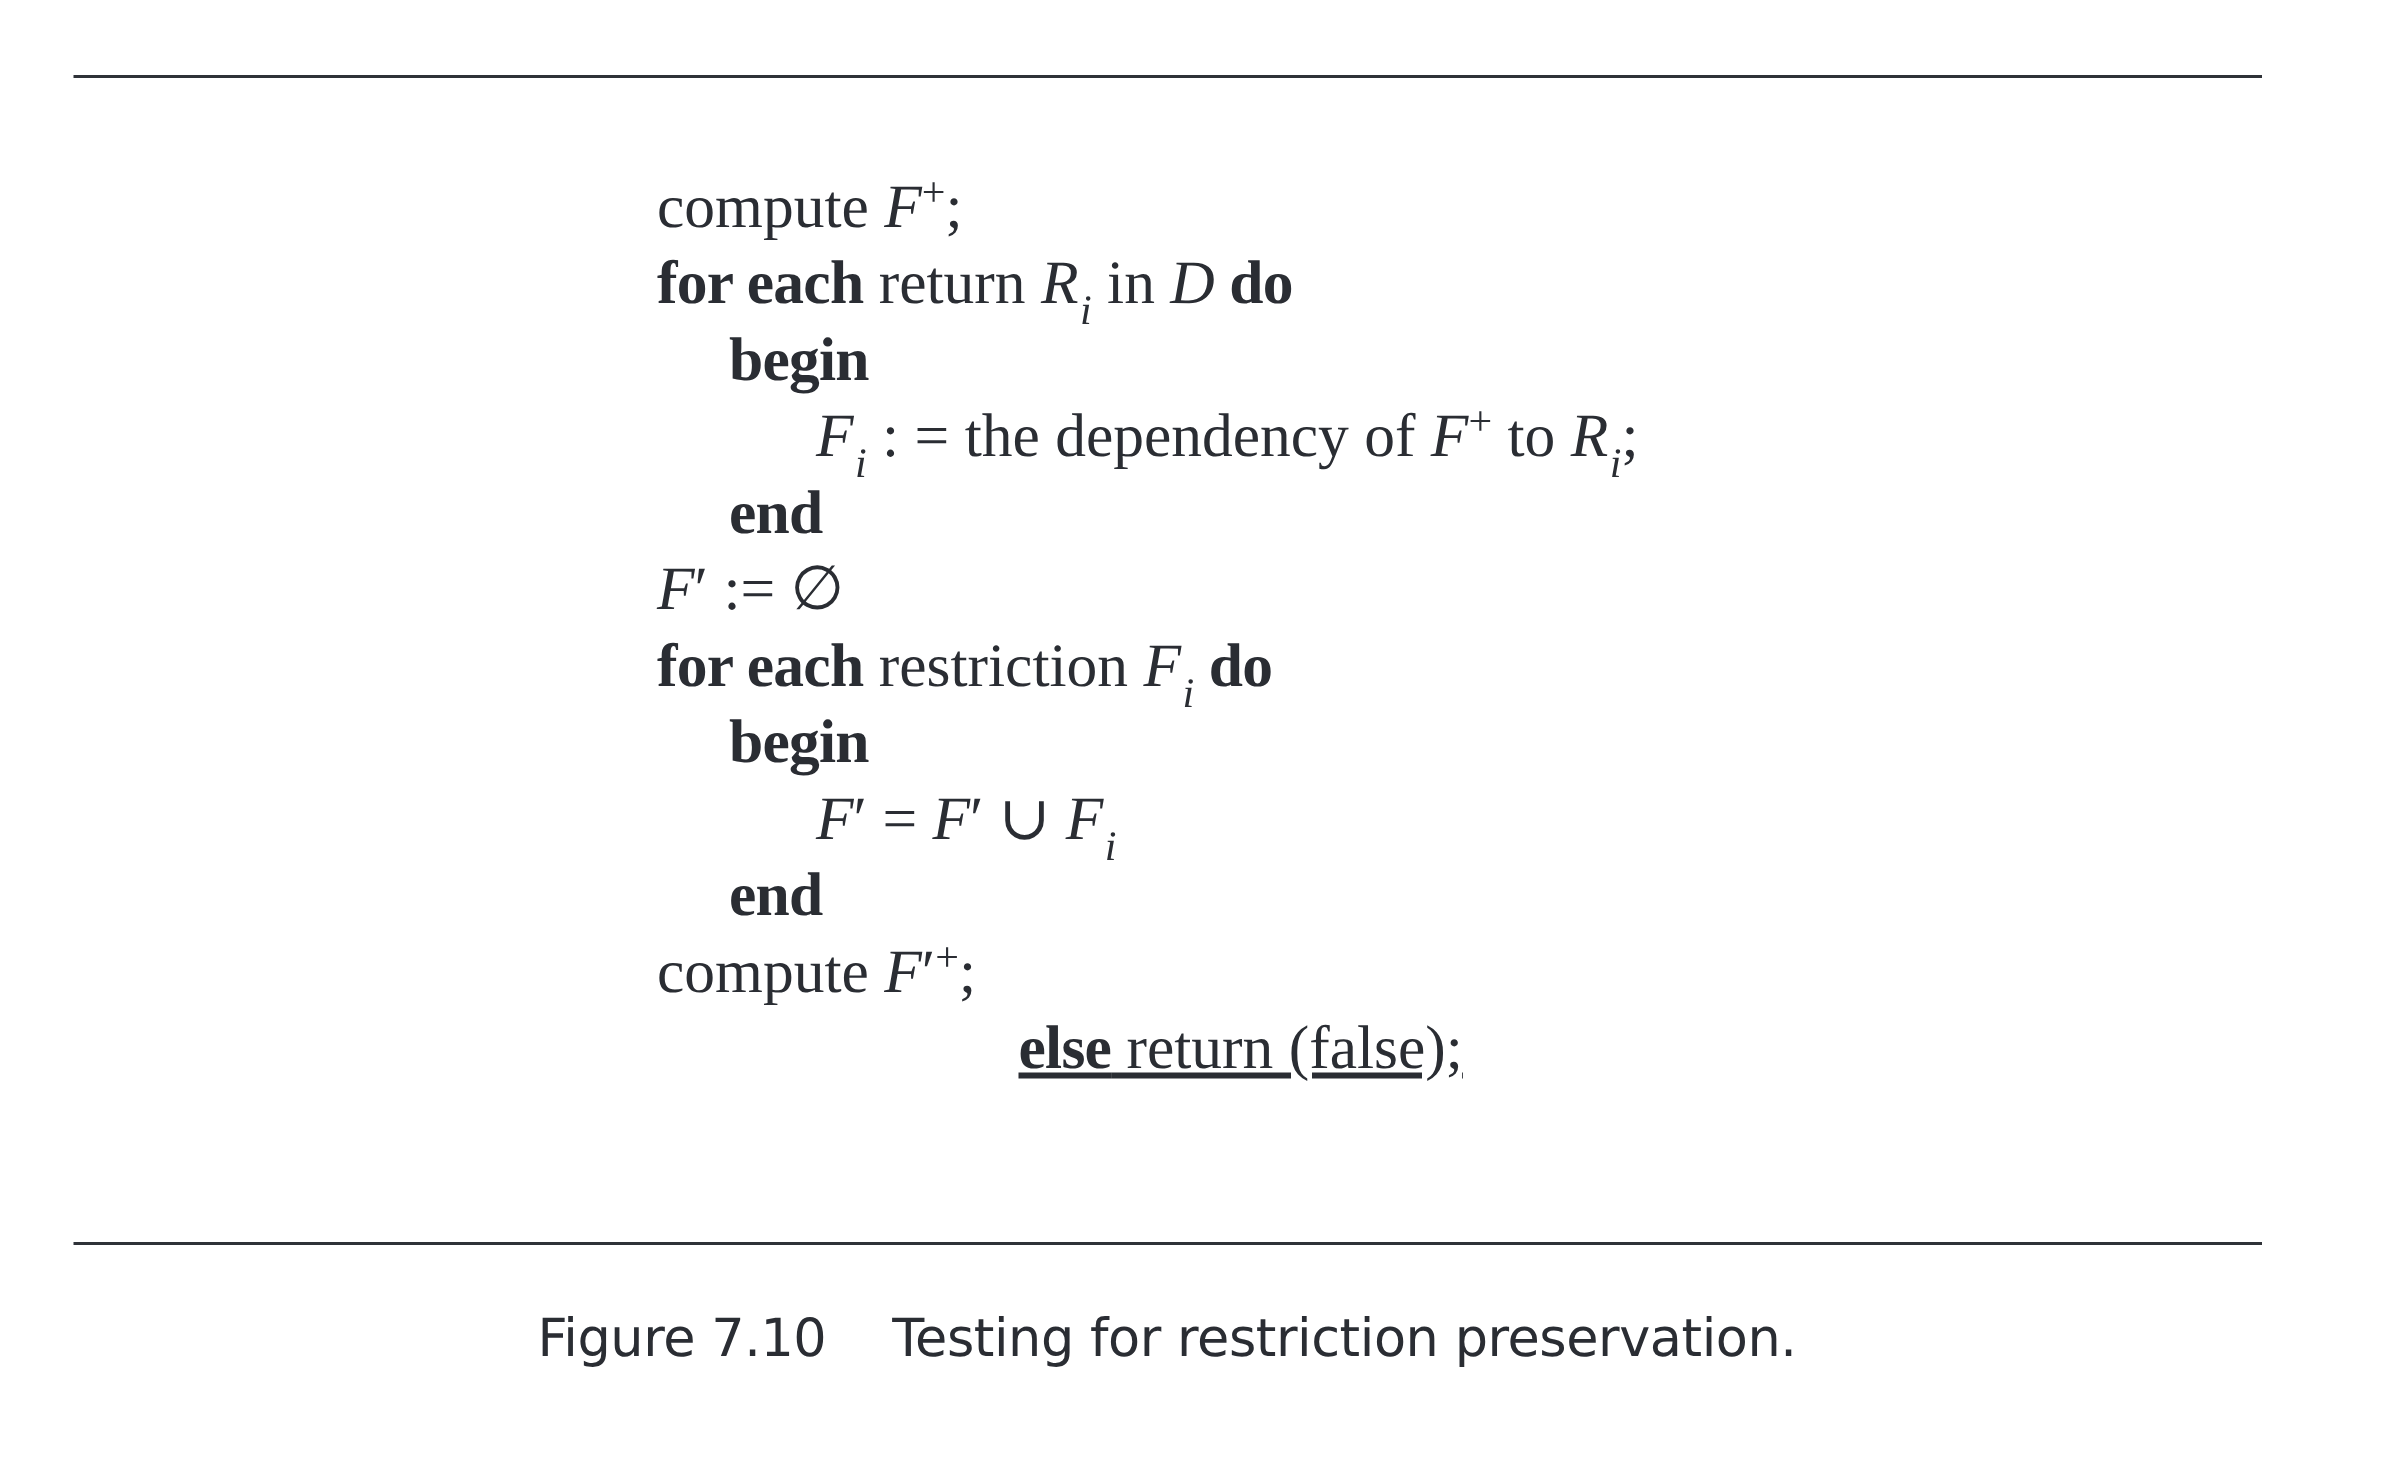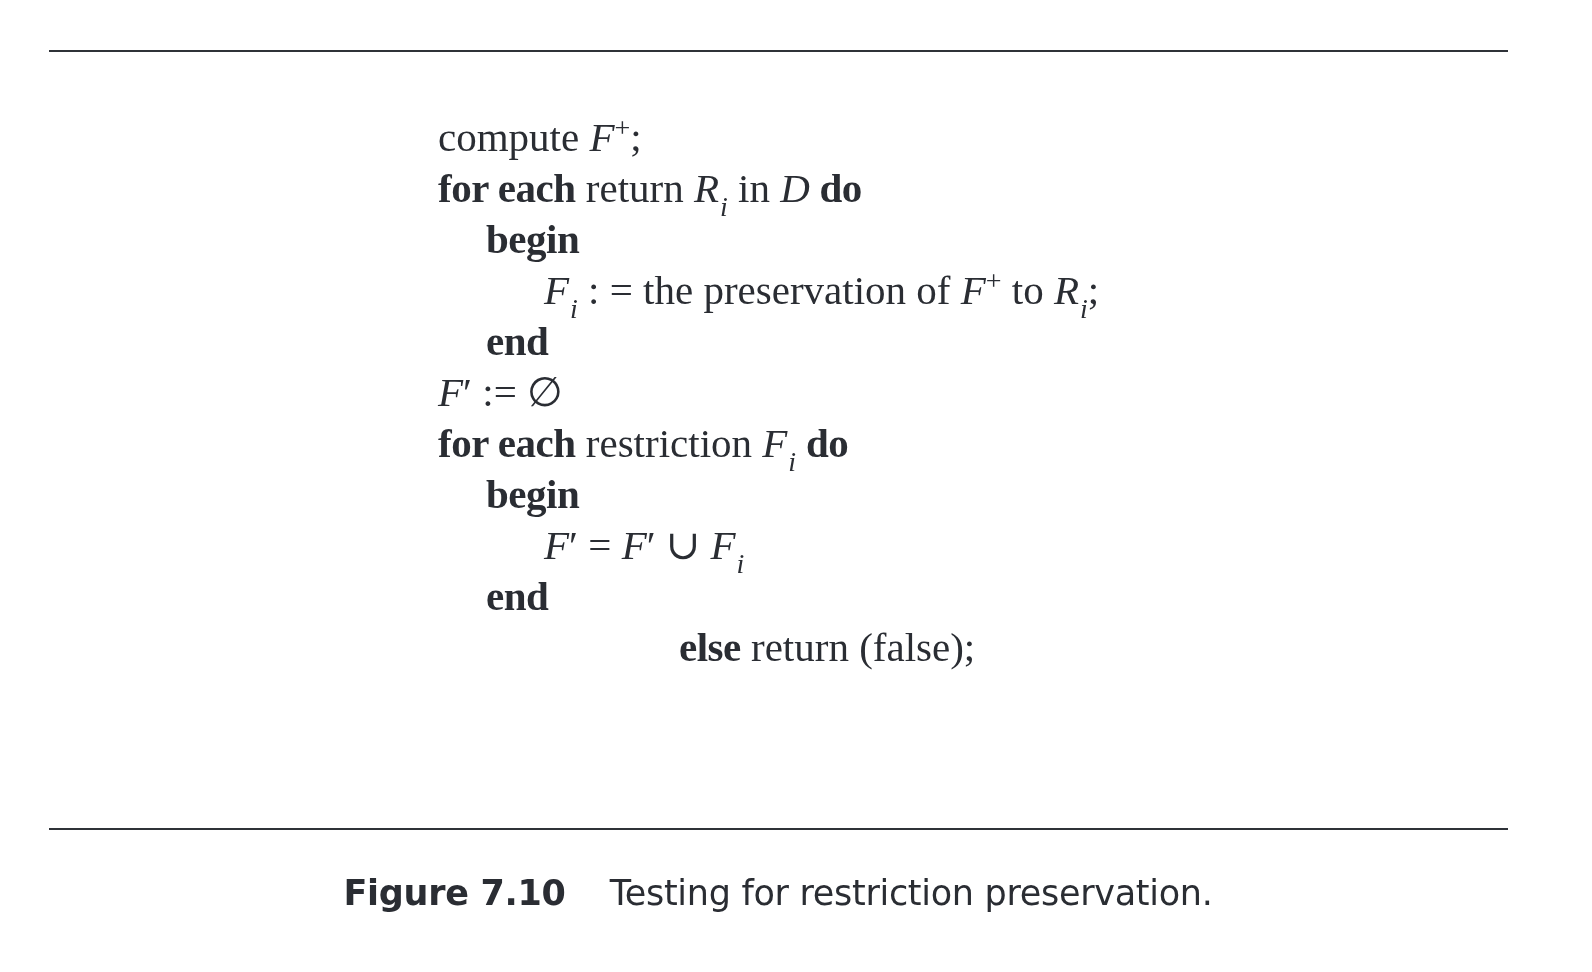--- a/index.html
+++ b/index.html
@@ -32,21 +32,21 @@
       font-size: 41px;
       line-height: 51px;
       white-space: nowrap;
     }
     .line {
       height: 51px;
       position: relative;
     }
     .indent-1 { padding-left: 48px; }
     .indent-2 { padding-left: 106px; }
-    .indent-else { padding-left: 241px; }
+    .indent-else { padding-left: 241px; text-decoration: underline; }
 
     .kw {
       font-weight: bold;
       letter-spacing: -0.5px;
     }
     .var {
       font-style: italic;
     }
     .sub {
       font-style: italic;
@@ -70,21 +70,21 @@
       width: 1556px;
       top: 868px;
       text-align: center;
       font-family: "DejaVu Sans", "Liberation Sans", sans-serif;
       font-size: 35px;
       line-height: 50px;
       color: #2a2d33;
       letter-spacing: -0.3px;
     }
     .caption .fig-label {
-      font-weight: bold;
+      font-weight: normal;
       margin-right: 44px;
     }
   </style>
 </head>
 <body>
 
 <div class="rule top"></div>
 
 <div class="algo">
 
@@ -94,21 +94,21 @@
 
   <div class="line">
     <span class="kw">for each</span><span> return </span><span class="var">R</span><span class="sub">i</span><span> in </span><span class="var">D</span><span class="kw"> do</span>
   </div>
 
   <div class="line indent-1">
     <span class="kw">begin</span>
   </div>
 
   <div class="line indent-2">
-    <span class="var">F</span><span class="sub">i</span><span> : = the preservation of </span><span class="var">F</span><span class="sup">+</span><span> to </span><span class="var">R</span><span class="sub">i</span><span>;</span>
+    <span class="var">F</span><span class="sub">i</span><span> : = the dependency of </span><span class="var">F</span><span class="sup">+</span><span> to </span><span class="var">R</span><span class="sub">i</span><span>;</span>
   </div>
 
   <div class="line indent-1">
     <span class="kw">end</span>
   </div>
 
   <div class="line">
     <span class="var">F</span><span class="var prime">′</span><span> := ∅</span>
   </div>
 
@@ -121,20 +121,23 @@
   </div>
 
   <div class="line indent-2">
     <span class="var">F</span><span class="var prime">′</span><span> = </span><span class="var">F</span><span class="var prime">′</span><span> ∪ </span><span class="var">F</span><span class="sub">i</span>
   </div>
 
   <div class="line indent-1">
     <span class="kw">end</span>
   </div>
 
+  <div class="line">
+    <span>compute </span><span class="var">F</span><span class="var prime">′</span><span class="sup">+</span><span>;</span>
+  </div>
 
 
   <div class="line indent-else">
     <span class="kw">else</span><span> return (false);</span>
   </div>
 </div>
 
 <div class="rule bottom"></div>
 
 <div class="caption">

